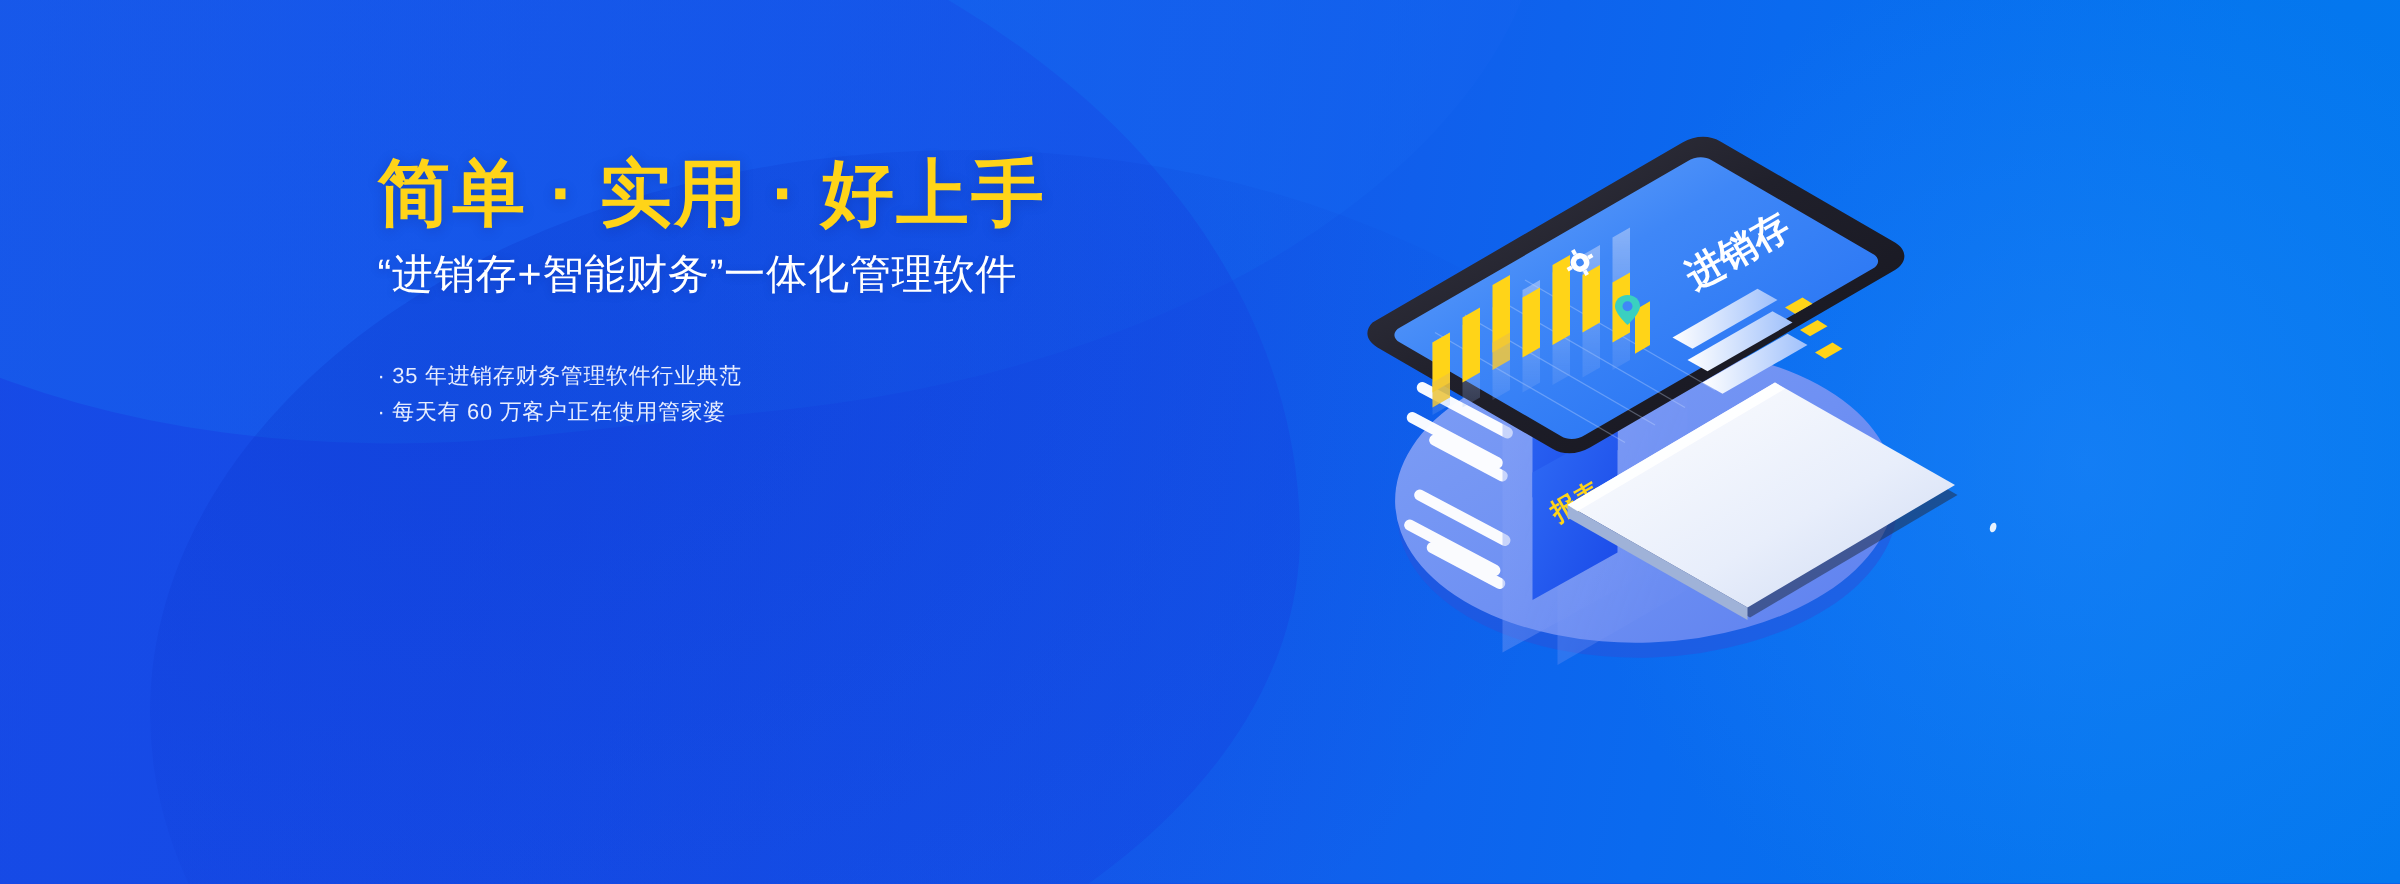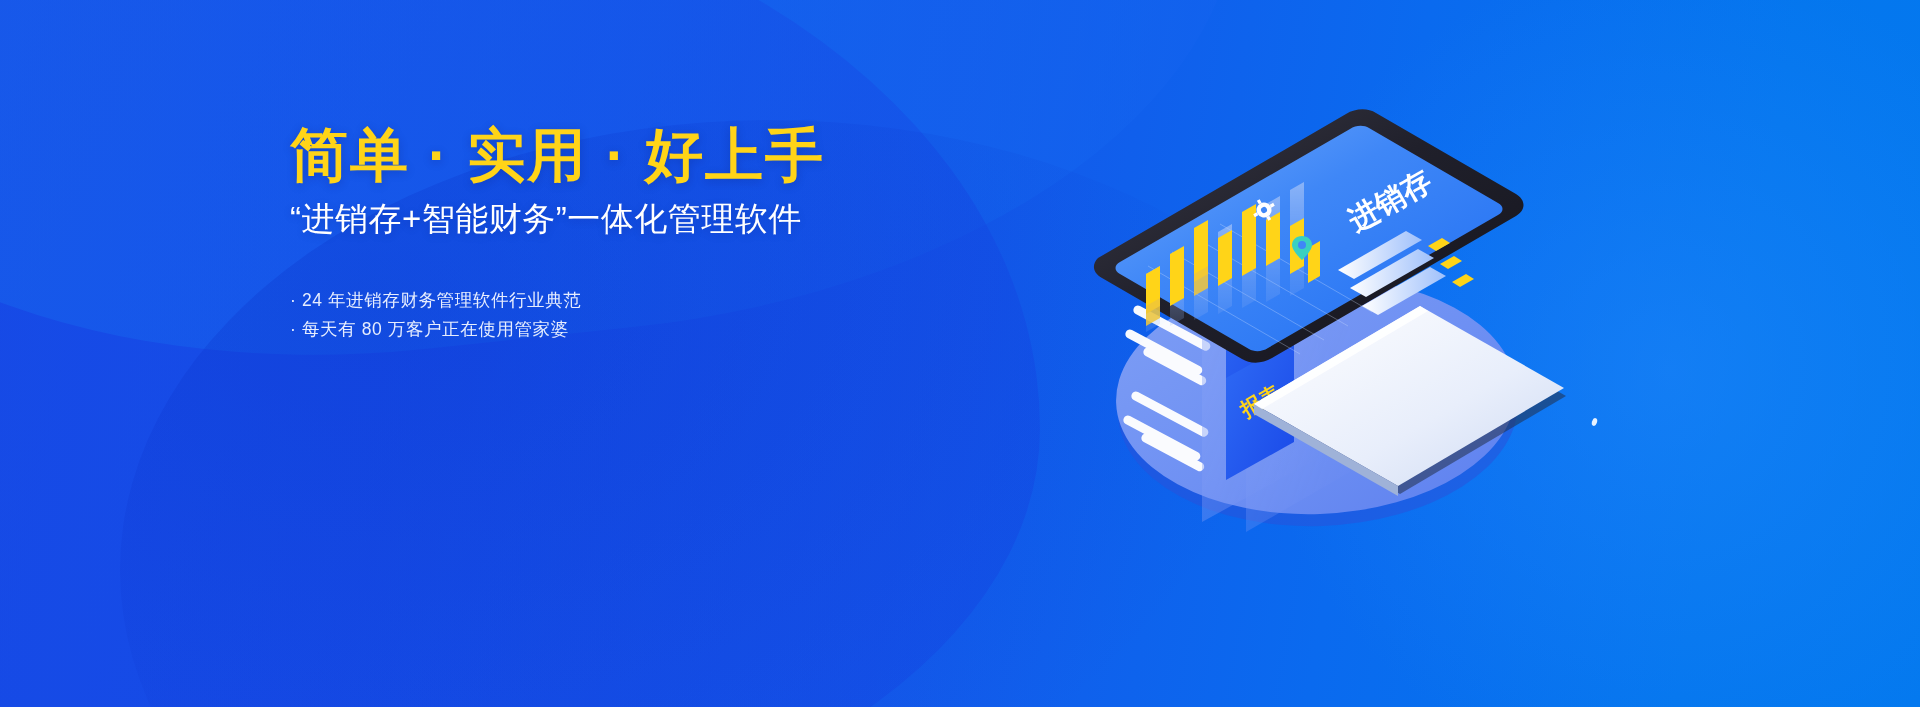--- a/index.html
+++ b/index.html
@@ -32,21 +32,21 @@
     background:radial-gradient(ellipse at 20% 20%,rgba(10,48,200,.30) 0%,rgba(10,48,200,0) 62%);
     pointer-events:none;
   }
   .glow-right{
     position:absolute;right:-200px;top:-80px;width:900px;height:900px;
     background:radial-gradient(circle at 50% 50%,rgba(40,140,255,.40) 0%,rgba(40,140,255,0) 65%);
     pointer-events:none;
   }
 
   
-  .copy{position:absolute;left:290px;top:124px;width:620px;}
+  .copy{position:absolute;left:302px;top:124px;width:620px;}
   .headline{
     color:#ffd418;font-size:58px;line-height:1.06;font-weight:700;
     letter-spacing:2px;white-space:nowrap;
     text-shadow:0 2px 10px rgba(0,20,90,.22);
   }
   .subhead{
     margin-top:12px;color:#ffffff;font-size:33px;font-weight:400;
     letter-spacing:.5px;white-space:nowrap;
     text-shadow:0 2px 8px rgba(0,20,90,.20);
   }
@@ -72,22 +72,22 @@
 
   <div class="swoosh-top"></div>
   <div class="swoosh-mid"></div>
   <div class="swoosh-dark"></div>
   <div class="glow-right"></div>
 
   <div class="copy">
     <div class="headline">简单 · 实用 · 好上手</div>
     <div class="subhead">“进销存+智能财务”一体化管理软件</div>
     <div class="bullets">
-      <div class="bullet">· 24 年进销存财务管理软件行业典范</div>
-      <div class="bullet">· 每天有 80 万客户正在使用管家婆</div>
+      <div class="bullet">· 35 年进销存财务管理软件行业典范</div>
+      <div class="bullet">· 每天有 60 万客户正在使用管家婆</div>
     </div>
   </div>
 
   <div class="illus">
     <svg width="560" height="560" viewBox="0 0 560 560" xmlns="http://www.w3.org/2000/svg">
       <defs>
         <linearGradient id="gBase" x1="0" y1="0" x2="1" y2="1">
           <stop offset="0%" stop-color="#7e9ef5"></stop>
           <stop offset="55%" stop-color="#6e90f3"></stop>
           <stop offset="100%" stop-color="#5d80ef"></stop>

